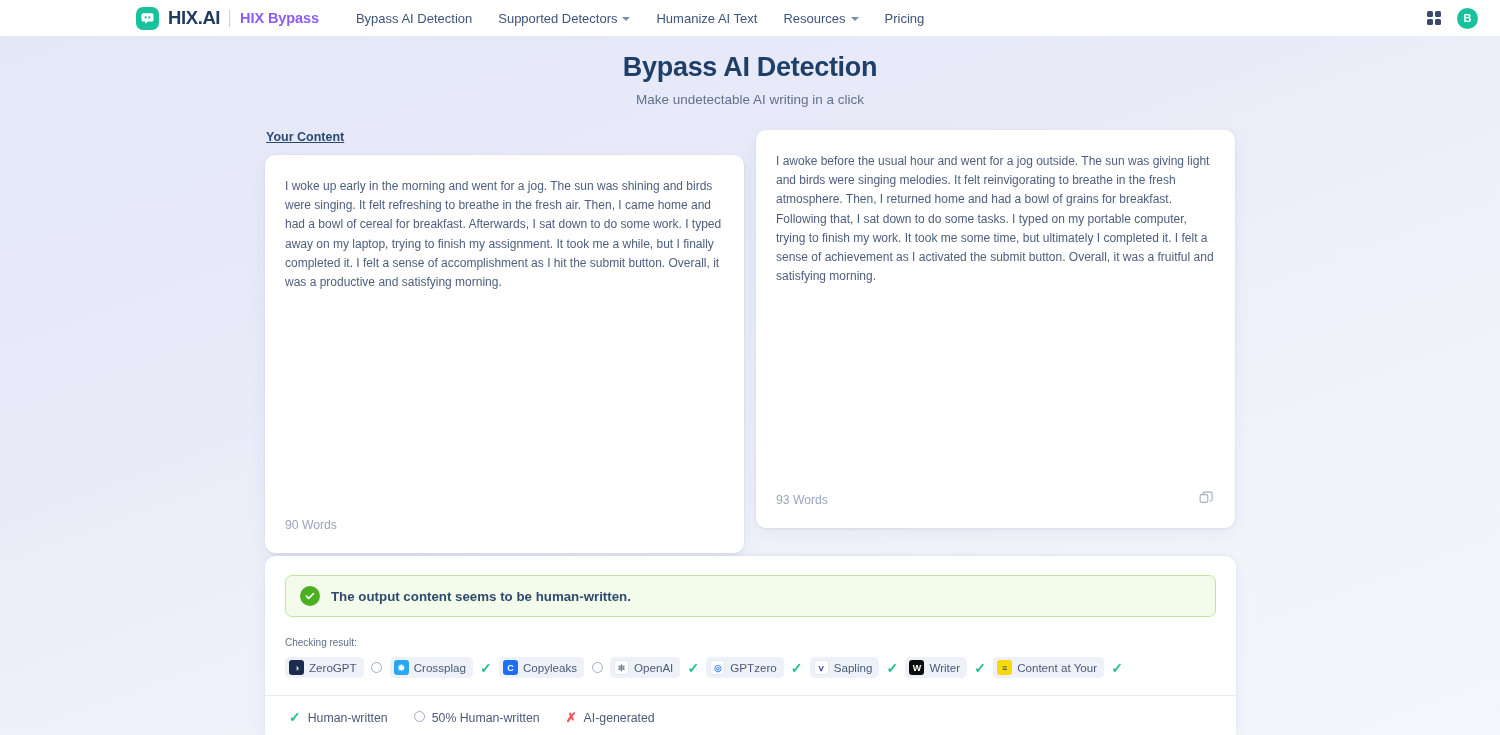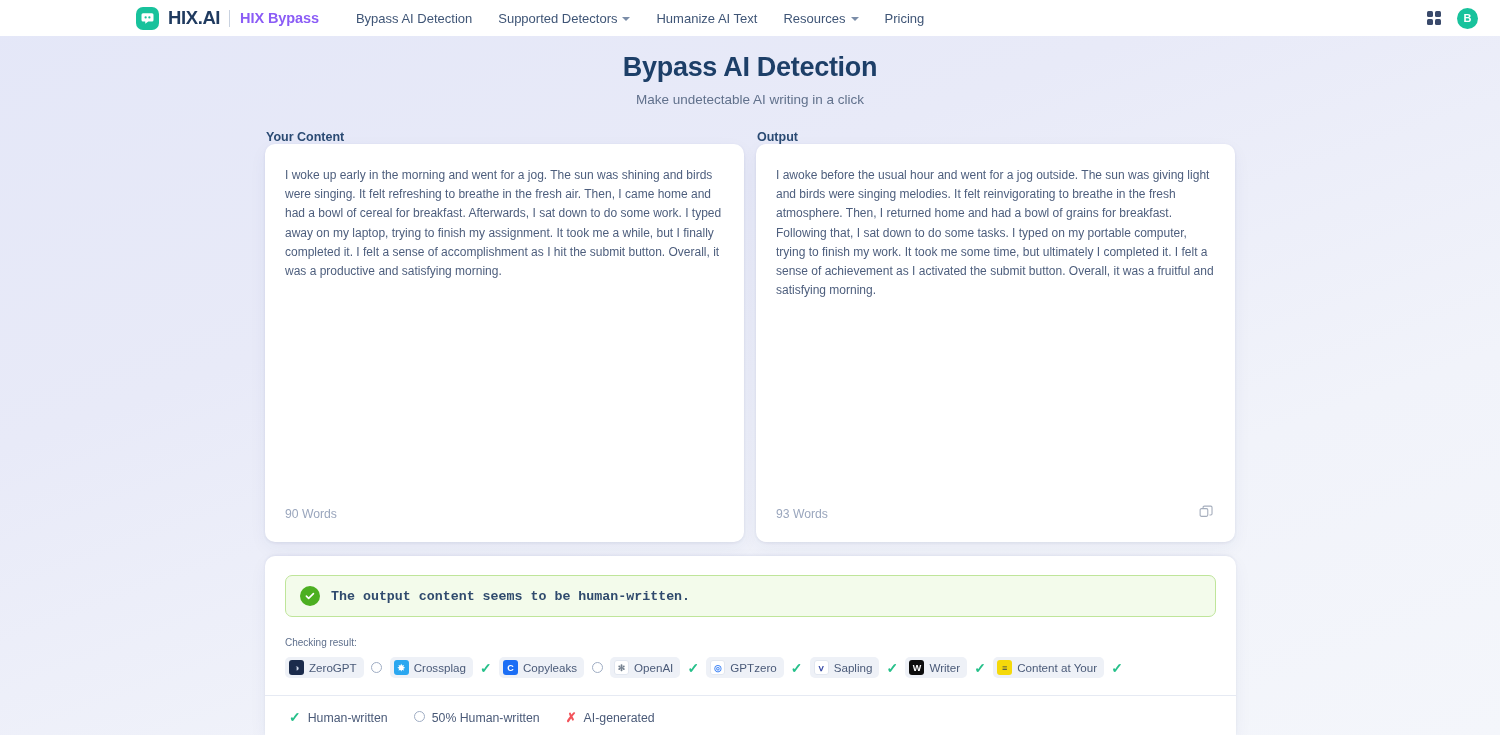--- a/index.html
+++ b/index.html
@@ -73,21 +73,21 @@
   .page-sub { font-size: 13.5px; color: #61718c; margin-top: 9px; }
 
   
   .panels {
     display: flex; gap: 12px;
     padding: 0 265px; margin-top: 23px;
   }
   .panel { flex: 1; min-width: 0; }
   .panel-label {
     font-size: 12.5px; font-weight: bold; color: #2a4a73;
-    padding-left: 1px;
+    margin-bottom: 11px; padding-left: 1px; text-decoration: underline;
   }
   .card {
     background: #fff; border-radius: 10px; height: 398px;
     box-shadow: 0 1px 3px rgba(40,60,110,.09), 0 6px 18px rgba(40,60,110,.05);
     display: flex; flex-direction: column;
     padding: 22px 18px 0 18px;
     position: relative;
   }
   .card-text {
     font-size: 12px; line-height: 19.2px; color: #4d5e7d;
@@ -124,21 +124,21 @@
     background: #f3fbeb; border: 1px solid #bfe59a;
     border-radius: 7px; height: 42px;
     display: flex; align-items: center; gap: 11px;
     padding: 0 14px;
   }
   .check-circle {
     width: 20px; height: 20px; border-radius: 50%;
     background: #4caf21; flex: none;
     display: flex; align-items: center; justify-content: center;
   }
-  .banner-text { font-size: 13.3px; font-weight: bold; color: #2f4a6d; font-family: Liberation Mono, monospace; }
+  .banner-text { font-size: 13.3px; font-weight: bold; color: #2f4a6d; }
 
   .checking-label {
     font-size: 10px; color: #5e6f8c; margin-top: 20px; margin-bottom: 9px;
   }
   .detectors { display: flex; align-items: center; flex-wrap: nowrap; }
   .det { display: flex; align-items: center; }
   .det-chip {
     display: flex; align-items: center; gap: 5px;
     background: #eef1f7; border-radius: 5px;
     height: 21px; padding: 0 7px 0 4px;
@@ -223,21 +223,20 @@
     <div class="panel-label">Your Content</div>
     <div class="card">
       <div class="card-text">I woke up early in the morning and went for a jog. The sun was shining and birds were singing. It felt refreshing to breathe in the fresh air. Then, I came home and had a bowl of cereal for breakfast. Afterwards, I sat down to do some work. I typed away on my laptop, trying to finish my assignment. It took me a while, but I finally completed it. I felt a sense of accomplishment as I hit the submit button. Overall, it was a productive and satisfying morning.</div>
       <div class="card-foot">
         <span class="word-count">90 Words</span>
       </div>
     </div>
   </div>
 
   <div class="panel">
-    <div class="panel-label">Output</div>
     <div class="card">
       <div class="card-text">I awoke before the usual hour and went for a jog outside. The sun was giving light and birds were singing melodies. It felt reinvigorating to breathe in the fresh atmosphere. Then, I returned home and had a bowl of grains for breakfast. Following that, I sat down to do some tasks. I typed on my portable computer, trying to finish my work. It took me some time, but ultimately I completed it. I felt a sense of achievement as I activated the submit button. Overall, it was a fruitful and satisfying morning.</div>
       <div class="card-foot">
         <span class="word-count">93 Words</span>
         <span class="foot-right">
           <span class="copy-icon">
             <svg width="17" height="17" viewBox="0 0 20 20" fill="none" stroke="#5c6b86" stroke-width="1.3">
               <rect x="2.5" y="5.5" width="9" height="9" rx="1.5"></rect>
               <path d="M6 5.5V4a1.5 1.5 0 0 1 1.5-1.5H15A1.5 1.5 0 0 1 16.5 4v7.5A1.5 1.5 0 0 1 15 13h-1.5"></path>
             </svg>

